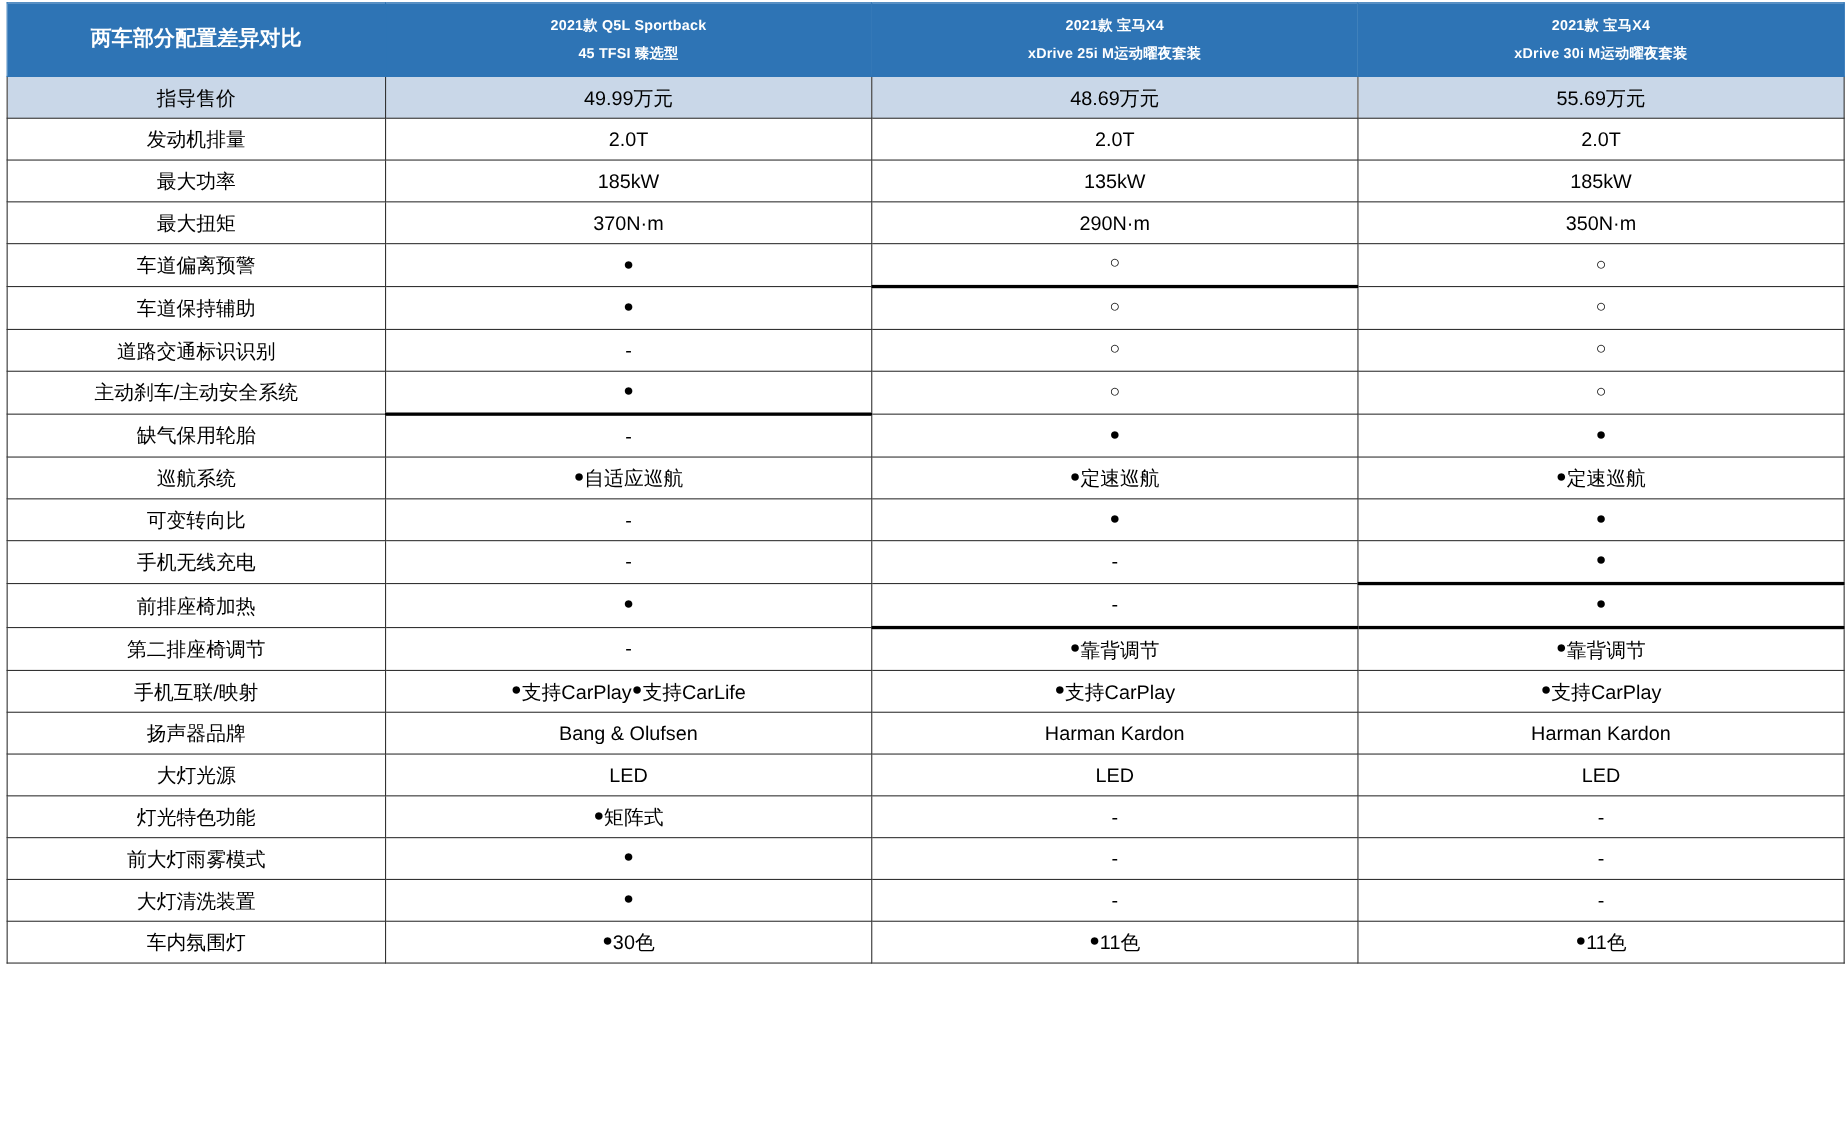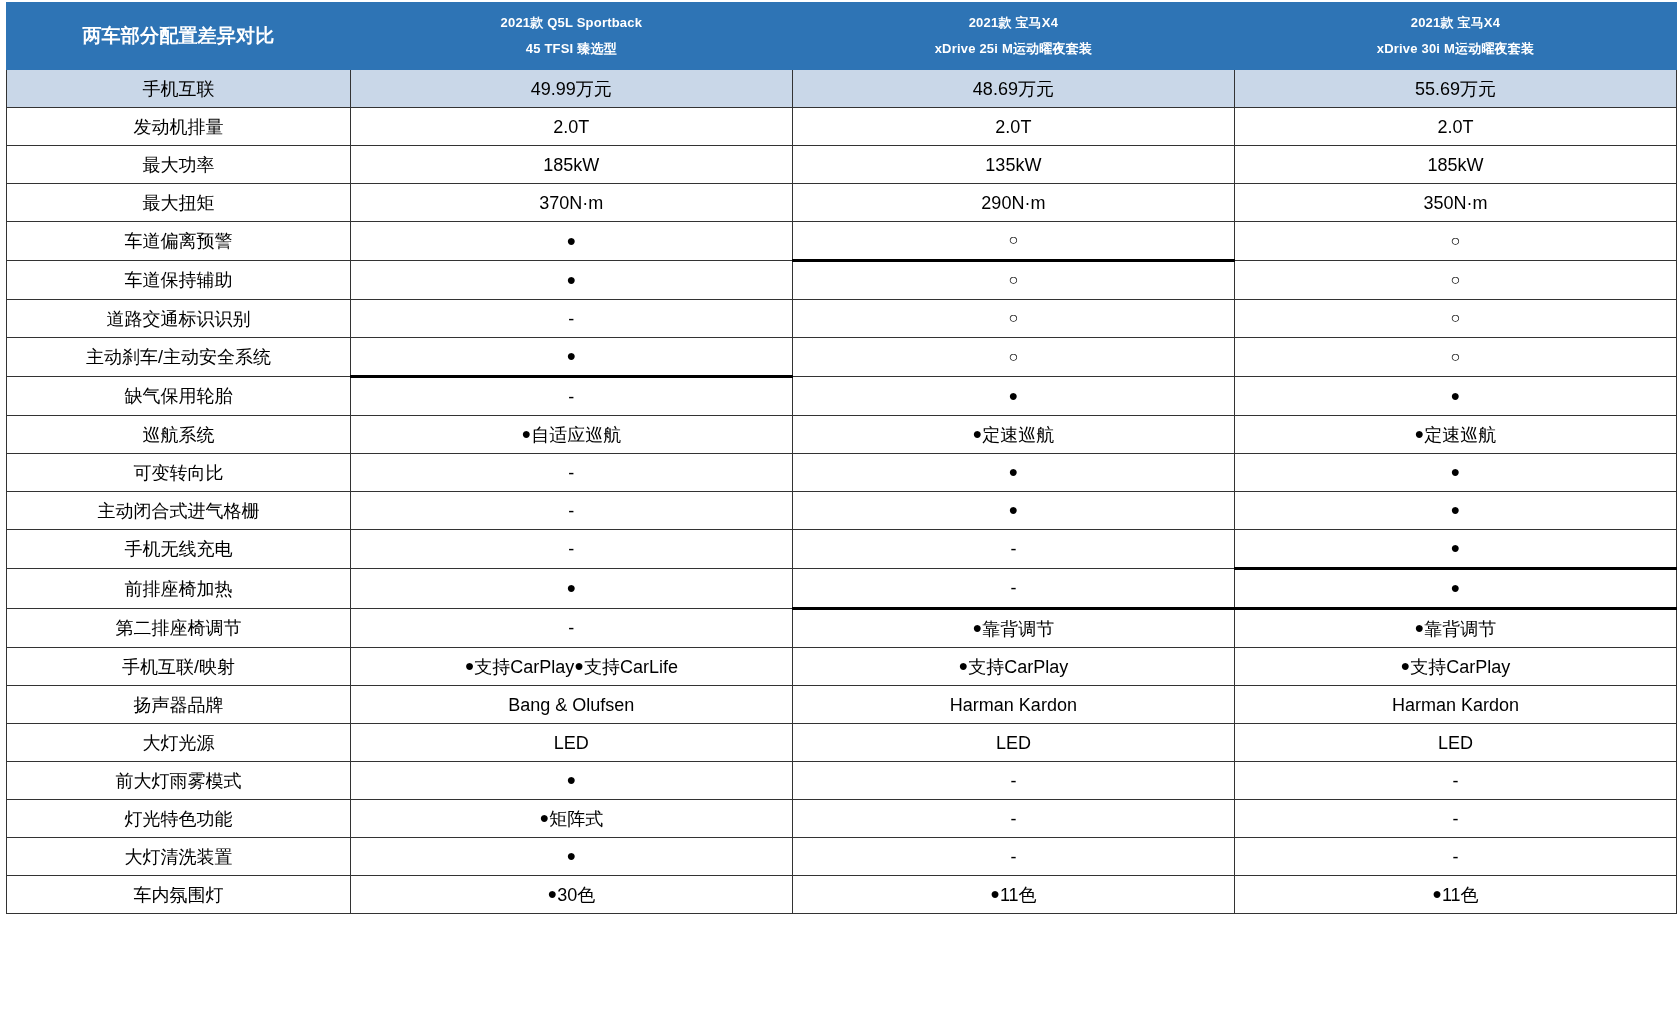--- a/index.html
+++ b/index.html
@@ -103,21 +103,21 @@
           <span class="line2">xDrive 25i M运动曜夜套装</span>
         </th>
         <th>
           <span>2021款 宝马X4</span>
           <span class="line2">xDrive 30i M运动曜夜套装</span>
         </th>
       </tr>
     </thead>
     <tbody id="table-body">
         <tr class="price">
-          <td class="rowlabel">手机互联</td>
+          <td class="rowlabel">指导售价</td>
           <td><span class="val-text">49.99万元</span></td>
           <td><span class="val-text">48.69万元</span></td>
           <td><span class="val-text">55.69万元</span></td>
         </tr>
         <tr>
           <td class="rowlabel">发动机排量</td>
           <td><span class="val-text">2.0T</span></td>
           <td><span class="val-text">2.0T</span></td>
           <td><span class="val-text">2.0T</span></td>
         </tr>
@@ -169,26 +169,20 @@
           <td><span class="dot filled"></span><span class="val-text">定速巡航</span></td>
           <td><span class="dot filled"></span><span class="val-text">定速巡航</span></td>
         </tr>
         <tr>
           <td class="rowlabel">可变转向比</td>
           <td><span class="val-text">-</span></td>
           <td><span class="dot filled"></span></td>
           <td><span class="dot filled"></span></td>
         </tr>
         <tr>
-          <td class="rowlabel">主动闭合式进气格栅</td>
-          <td><span class="val-text">-</span></td>
-          <td><span class="dot filled"></span></td>
-          <td><span class="dot filled"></span></td>
-        </tr>
-        <tr>
           <td class="rowlabel">手机无线充电</td>
           <td><span class="val-text">-</span></td>
           <td><span class="val-text">-</span></td>
           <td class="tb-bottom"><span class="dot filled"></span></td>
         </tr>
         <tr>
           <td class="rowlabel">前排座椅加热</td>
           <td><span class="dot filled"></span></td>
           <td class="tb-bottom"><span class="val-text">-</span></td>
           <td class="tb-top tb-bottom"><span class="dot filled"></span></td>
@@ -211,28 +205,28 @@
           <td><span class="val-text">Harman Kardon</span></td>
           <td><span class="val-text">Harman Kardon</span></td>
         </tr>
         <tr>
           <td class="rowlabel">大灯光源</td>
           <td><span class="val-text">LED</span></td>
           <td><span class="val-text">LED</span></td>
           <td><span class="val-text">LED</span></td>
         </tr>
         <tr>
-          <td class="rowlabel">前大灯雨雾模式</td>
-          <td><span class="dot filled"></span></td>
-          <td><span class="val-text">-</span></td>
-          <td><span class="val-text">-</span></td>
-        </tr>
-        <tr>
           <td class="rowlabel">灯光特色功能</td>
           <td><span class="dot filled"></span><span class="val-text">矩阵式</span></td>
+          <td><span class="val-text">-</span></td>
+          <td><span class="val-text">-</span></td>
+        </tr>
+        <tr>
+          <td class="rowlabel">前大灯雨雾模式</td>
+          <td><span class="dot filled"></span></td>
           <td><span class="val-text">-</span></td>
           <td><span class="val-text">-</span></td>
         </tr>
         <tr>
           <td class="rowlabel">大灯清洗装置</td>
           <td><span class="dot filled"></span></td>
           <td><span class="val-text">-</span></td>
           <td><span class="val-text">-</span></td>
         </tr>
         <tr>

